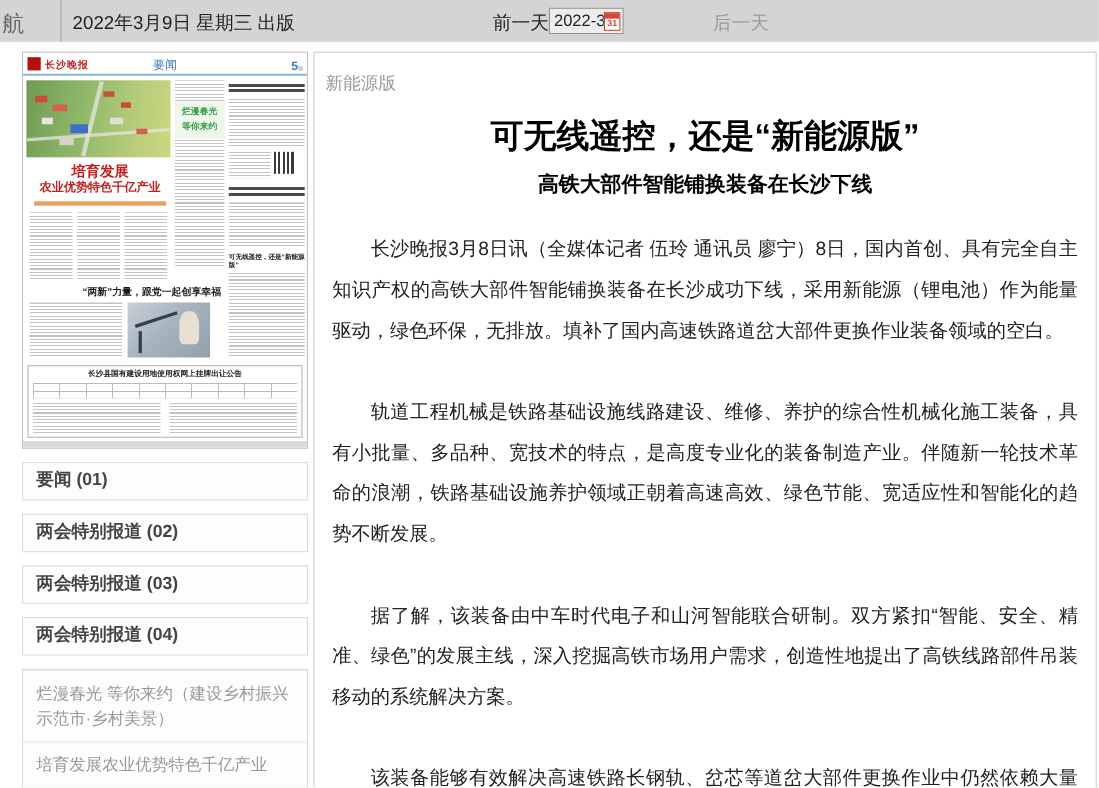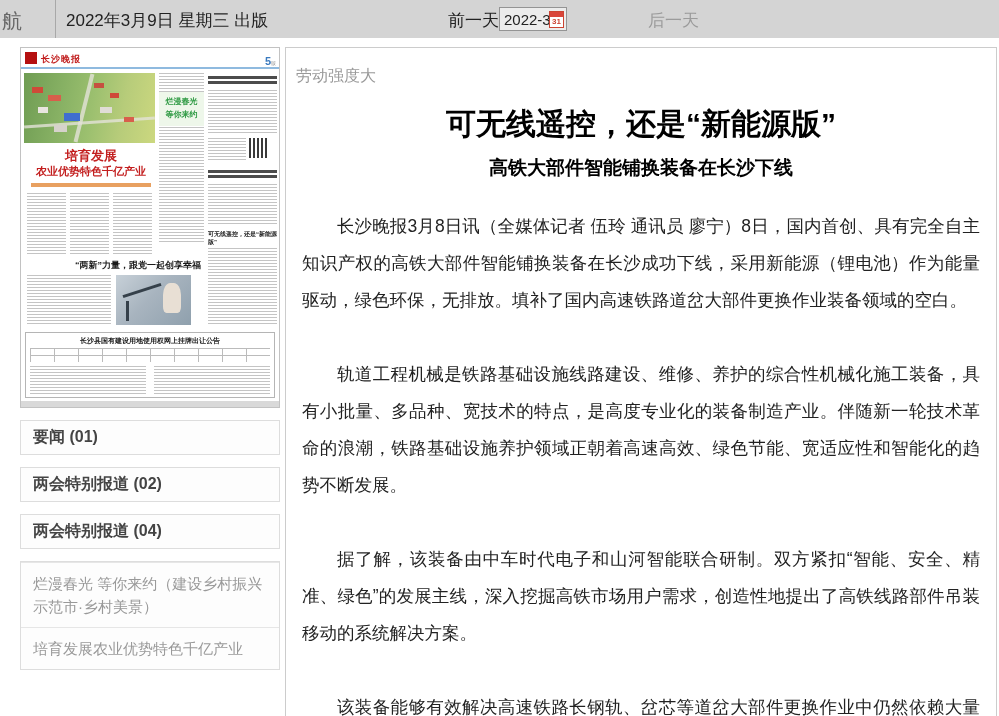--- a/index.html
+++ b/index.html
@@ -111,20 +111,21 @@
     </span>
     <span class="next-day">后一天</span>
   </div>
 
   <div class="sidebar">
 
     <div class="thumb">
       <div class="mh">
         <span class="mh-logo"></span>
         <span class="mh-logotext">长沙晚报</span>
+        <span class="mh-center">要闻</span>
         <span class="mh-right"><span class="mh-pn">5</span><span>版</span></span>
       </div>
 
       <div class="ph">
         <div class="road" style="left:58px;top:0;width:4px;height:70px;transform:rotate(14deg);"></div>
         <div class="road" style="left:0;top:48px;width:131px;height:3px;transform:rotate(-4deg);"></div>
         <div class="roof" style="left:8px;top:14px;width:11px;height:6px;background:#cf4a38;"></div>
         <div class="roof" style="left:24px;top:22px;width:13px;height:6px;background:#d85f4b;"></div>
         <div class="roof" style="left:14px;top:34px;width:10px;height:6px;background:#e8e5e0;"></div>
         <div class="roof" style="left:40px;top:40px;width:16px;height:8px;background:#3f6ed0;"></div>
@@ -173,29 +174,30 @@
         <div class="nt">长沙县国有建设用地使用权网上挂牌出让公告</div>
         <div class="grid"></div>
         <div class="nl tl" style="left:4px;"></div>
         <div class="nl tl" style="left:128px;"></div>
       </div>
       <div class="thumb-bottom"></div>
     </div>
 
     <div class="section-box">要闻 (01)</div>
     <div class="section-box">两会特别报道 (02)</div>
+    <div class="section-box">两会特别报道 (03)</div>
     <div class="section-box">两会特别报道 (04)</div>
     <div class="section-group">
       <div class="article-link">烂漫春光 等你来约（建设乡村振兴示范市·乡村美景）</div>
       <div class="article-link">培育发展农业优势特色千亿产业</div>
     </div>
   </div>
 
   <div class="main-box">
-    <div class="back-link">劳动强度大</div>
+    <div class="back-link">新能源版</div>
     <div class="art">
       <div class="art-title">可无线遥控，还是“新能源版”</div>
       <div class="art-sub">高铁大部件智能铺换装备在长沙下线</div>
       <div class="art-body">
         <p>长沙晚报3月8日讯（全媒体记者 伍玲 通讯员 廖宁）8日，国内首创、具有完全自主知识产权的高铁大部件智能铺换装备在长沙成功下线，采用新能源（锂电池）作为能量驱动，绿色环保，无排放。填补了国内高速铁路道岔大部件更换作业装备领域的空白。</p>
         <p>轨道工程机械是铁路基础设施线路建设、维修、养护的综合性机械化施工装备，具有小批量、多品种、宽技术的特点，是高度专业化的装备制造产业。伴随新一轮技术革命的浪潮，铁路基础设施养护领域正朝着高速高效、绿色节能、宽适应性和智能化的趋势不断发展。</p>
         <p>据了解，该装备由中车时代电子和山河智能联合研制。双方紧扣“智能、安全、精准、绿色”的发展主线，深入挖掘高铁市场用户需求，创造性地提出了高铁线路部件吊装移动的系统解决方案。</p>
         <p>该装备能够有效解决高速铁路长钢轨、岔芯等道岔大部件更换作业中仍然依赖大量人工和小型机具、劳动强度大、安全隐患多、更换效率低等一系列难题，实现高铁道岔大部件安全、智能、快速、精确铺换。同时，可通过柔性的产品配置，灵活调整门吊数量，实现所有型号高铁道岔组件更换作业的全覆盖。</p>
 
       </div>

